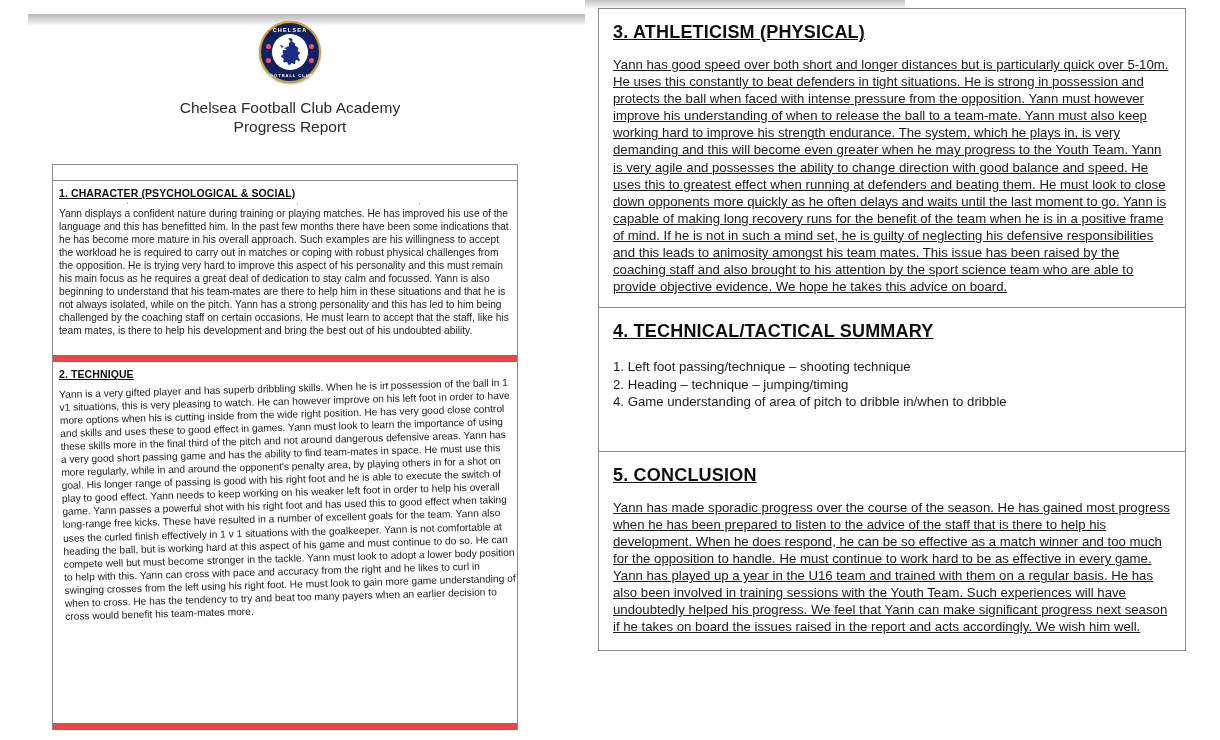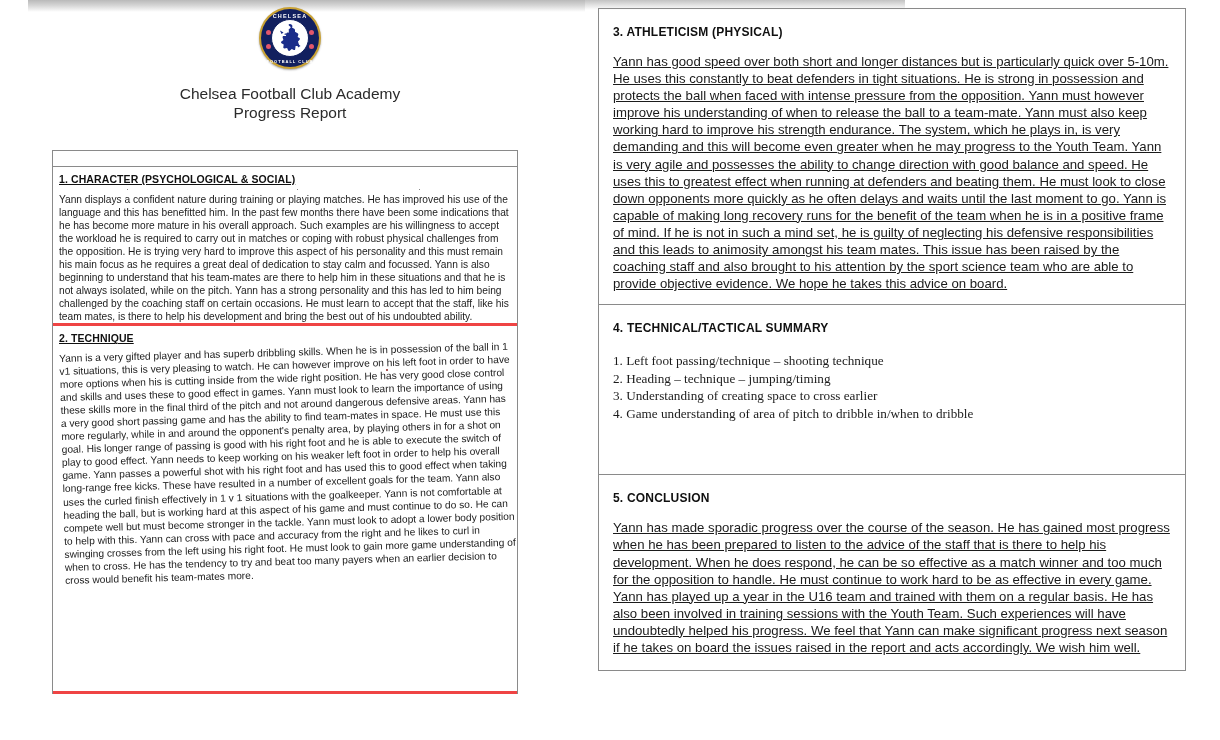--- a/index.html
+++ b/index.html
@@ -15,21 +15,21 @@
     position: relative;
   }
 
   
   .scan-page {
     position: absolute;
     background: #ffffff;
   }
   #left-page {
     left: 0;
-    top: 0;
+    top: 14px;
     width: 560px;
     height: 655px;
   }
   #right-page {
     left: 585px;
     top: 0;
     width: 635px;
     height: 740px;
   }
   .scan-shadow-top {
@@ -154,22 +154,22 @@
     white-space: nowrap;
     overflow: hidden;
     margin-top: 38px;
   }
   .meta-cell.c1 { width: 75px;  border-right: 1px solid #8a8a8a; }
   .meta-cell.c2 { width: 170px; border-right: 1px solid #8a8a8a; }
   .meta-cell.c3 { width: 122px; border-right: 1px solid #8a8a8a; }
   .meta-cell.c4 { flex: 1; }
 
   .sect {
-    border-bottom: 3px solid #ef4444;
-    padding: 2px 6px 0 6px;
+    border-bottom: 7px solid #ef4444;
+    padding: 2px 6px 18px 6px;
     box-sizing: border-box;
   }
   .sect-head {
     font-size: 10.5px;
     font-weight: bold;
     color: #101010;
     text-decoration: underline;
     display: inline-block;
     letter-spacing: .1px;
     margin-bottom: 2px;
@@ -211,39 +211,39 @@
     border: 1px solid #8a8a8a;
     box-sizing: border-box;
   }
   .rsect {
     border-bottom: 1px solid #8a8a8a;
     padding: 13px 14px 12px 14px;
     box-sizing: border-box;
   }
   .rsect:last-child { border-bottom: none; }
   .rsect-head {
-    font-size: 12px;
+    font-size: 18px;
     font-weight: bold;
     color: #101010;
+    text-decoration: underline;
     display: inline-block;
     letter-spacing: .2px;
   }
   .rsect-body {
     font-size: 13.2px;
     line-height: 17.1px;
     color: #1b1b1b;
     margin-top: 13px;
     font-family: "Liberation Sans", sans-serif;
     text-decoration: underline;
   }
   .rlist {
-    margin: 16px 0 12px 0;
+    margin: 16px 0 0 0;
     padding: 0;
     list-style: none;
-    font-family: Liberation Serif, serif;
   }
   .rlist li {
     font-size: 13.2px;
     line-height: 17.5px;
     color: #1b1b1b;
   }
   #rsect-summary { padding-bottom: 40px; }
   #rsect-conclusion { padding-bottom: 14px; }
 </style>
 </head>
@@ -312,21 +312,20 @@
     <div class="rsect" id="rsect-athleticism">
       <div class="rsect-head">3. ATHLETICISM (PHYSICAL)</div>
       <div class="rsect-body">Yann has good speed over both short and longer distances but is particularly quick over 5-10m. He uses this constantly to beat defenders in tight situations. He is strong in possession and protects the ball when faced with intense pressure from the opposition. Yann must however improve his understanding of when to release the ball to a team-mate. Yann must also keep working hard to improve his strength endurance. The system, which he plays in, is very demanding and this will become even greater when he may progress to the Youth Team. Yann is very agile and possesses the ability to change direction with good balance and speed. He uses this to greatest effect when running at defenders and beating them. He must look to close down opponents more quickly as he often delays and waits until the last moment to go. Yann is capable of making long recovery runs for the benefit of the team when he is in a positive frame of mind. If he is not in such a mind set, he is guilty of neglecting his defensive responsibilities and this leads to animosity amongst his team mates. This issue has been raised by the coaching staff and also brought to his attention by the sport science team who are able to provide objective evidence. We hope he takes this advice on board.</div>
     </div>
 
     <div class="rsect" id="rsect-summary">
       <div class="rsect-head">4. TECHNICAL/TACTICAL SUMMARY</div>
       <ul class="rlist">
         <li>1. Left foot passing/technique – shooting technique</li>
         <li>2. Heading – technique – jumping/timing</li>
-        <li>3. Understanding of creating space to cross earlier</li>
         <li>4. Game understanding of area of pitch to dribble in/when to dribble</li>
       </ul>
     </div>
 
     <div class="rsect" id="rsect-conclusion">
       <div class="rsect-head">5. CONCLUSION</div>
       <div class="rsect-body">Yann has made sporadic progress over the course of the season. He has gained most progress when he has been prepared to listen to the advice of the staff that is there to help his development. When he does respond, he can be so effective as a match winner and too much for the opposition to handle. He must continue to work hard to be as effective in every game. Yann has played up a year in the U16 team and trained with them on a regular basis. He has also been involved in training sessions with the Youth Team. Such experiences will have undoubtedly helped his progress. We feel that Yann can make significant progress next season if he takes on board the issues raised in the report and acts accordingly. We wish him well.</div>
     </div>
 
   </div>

